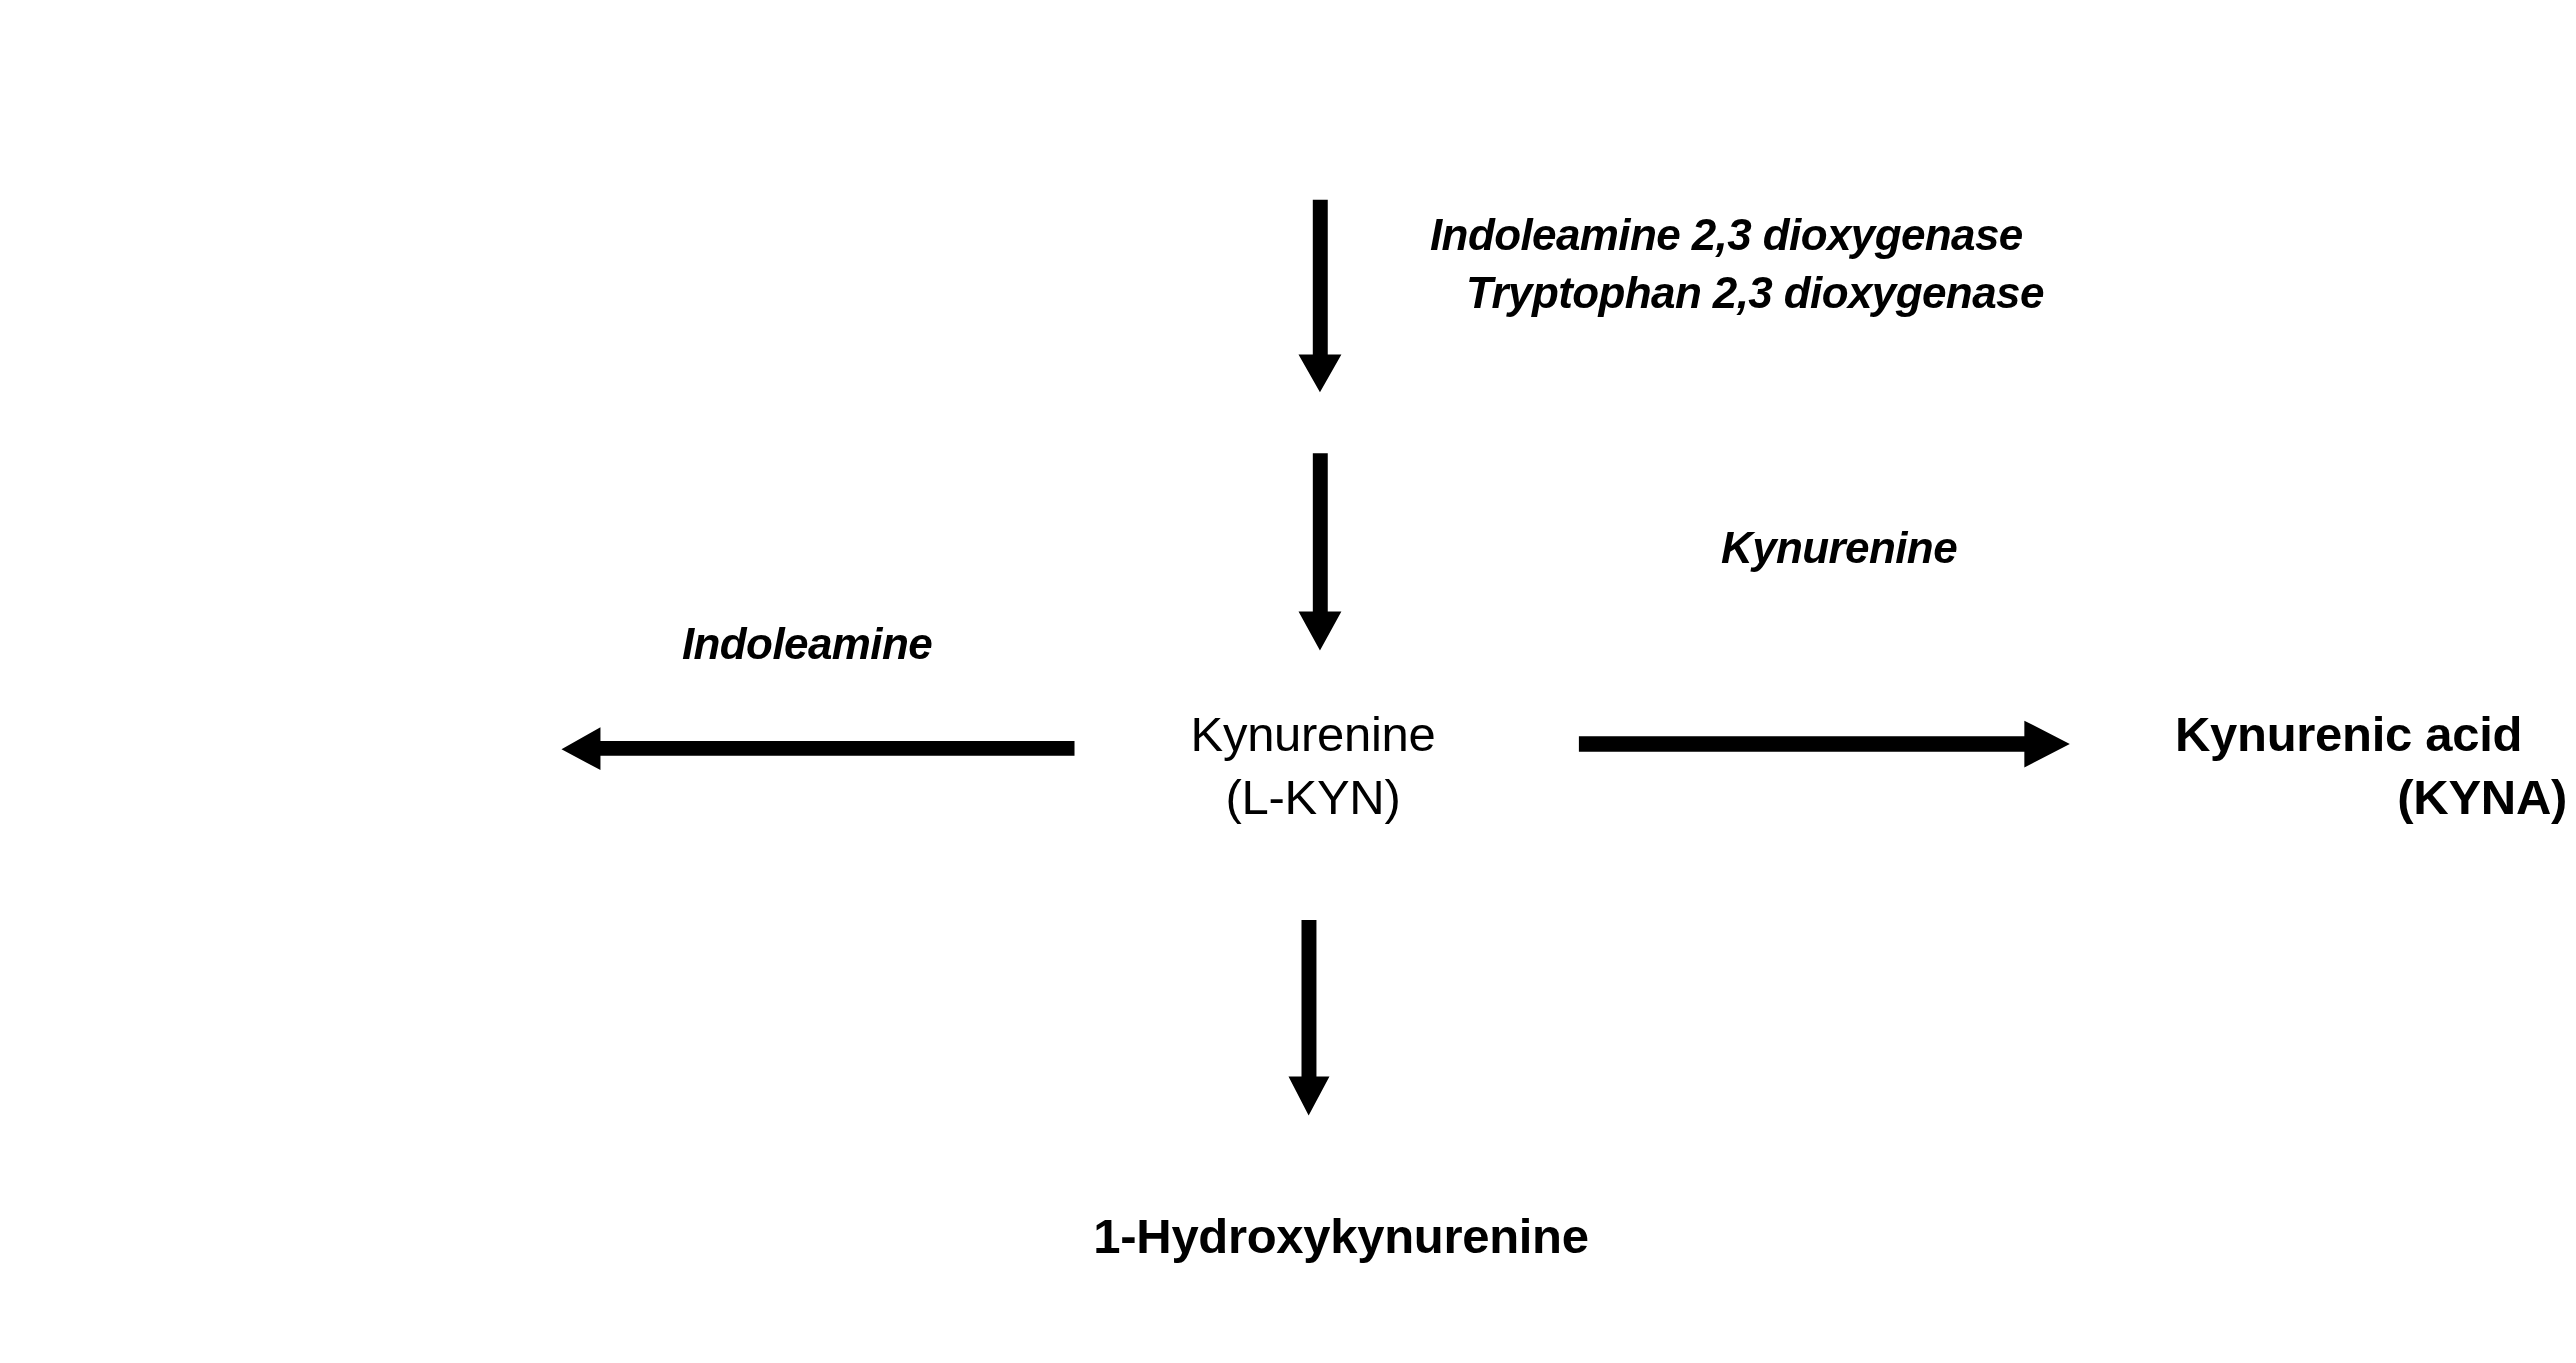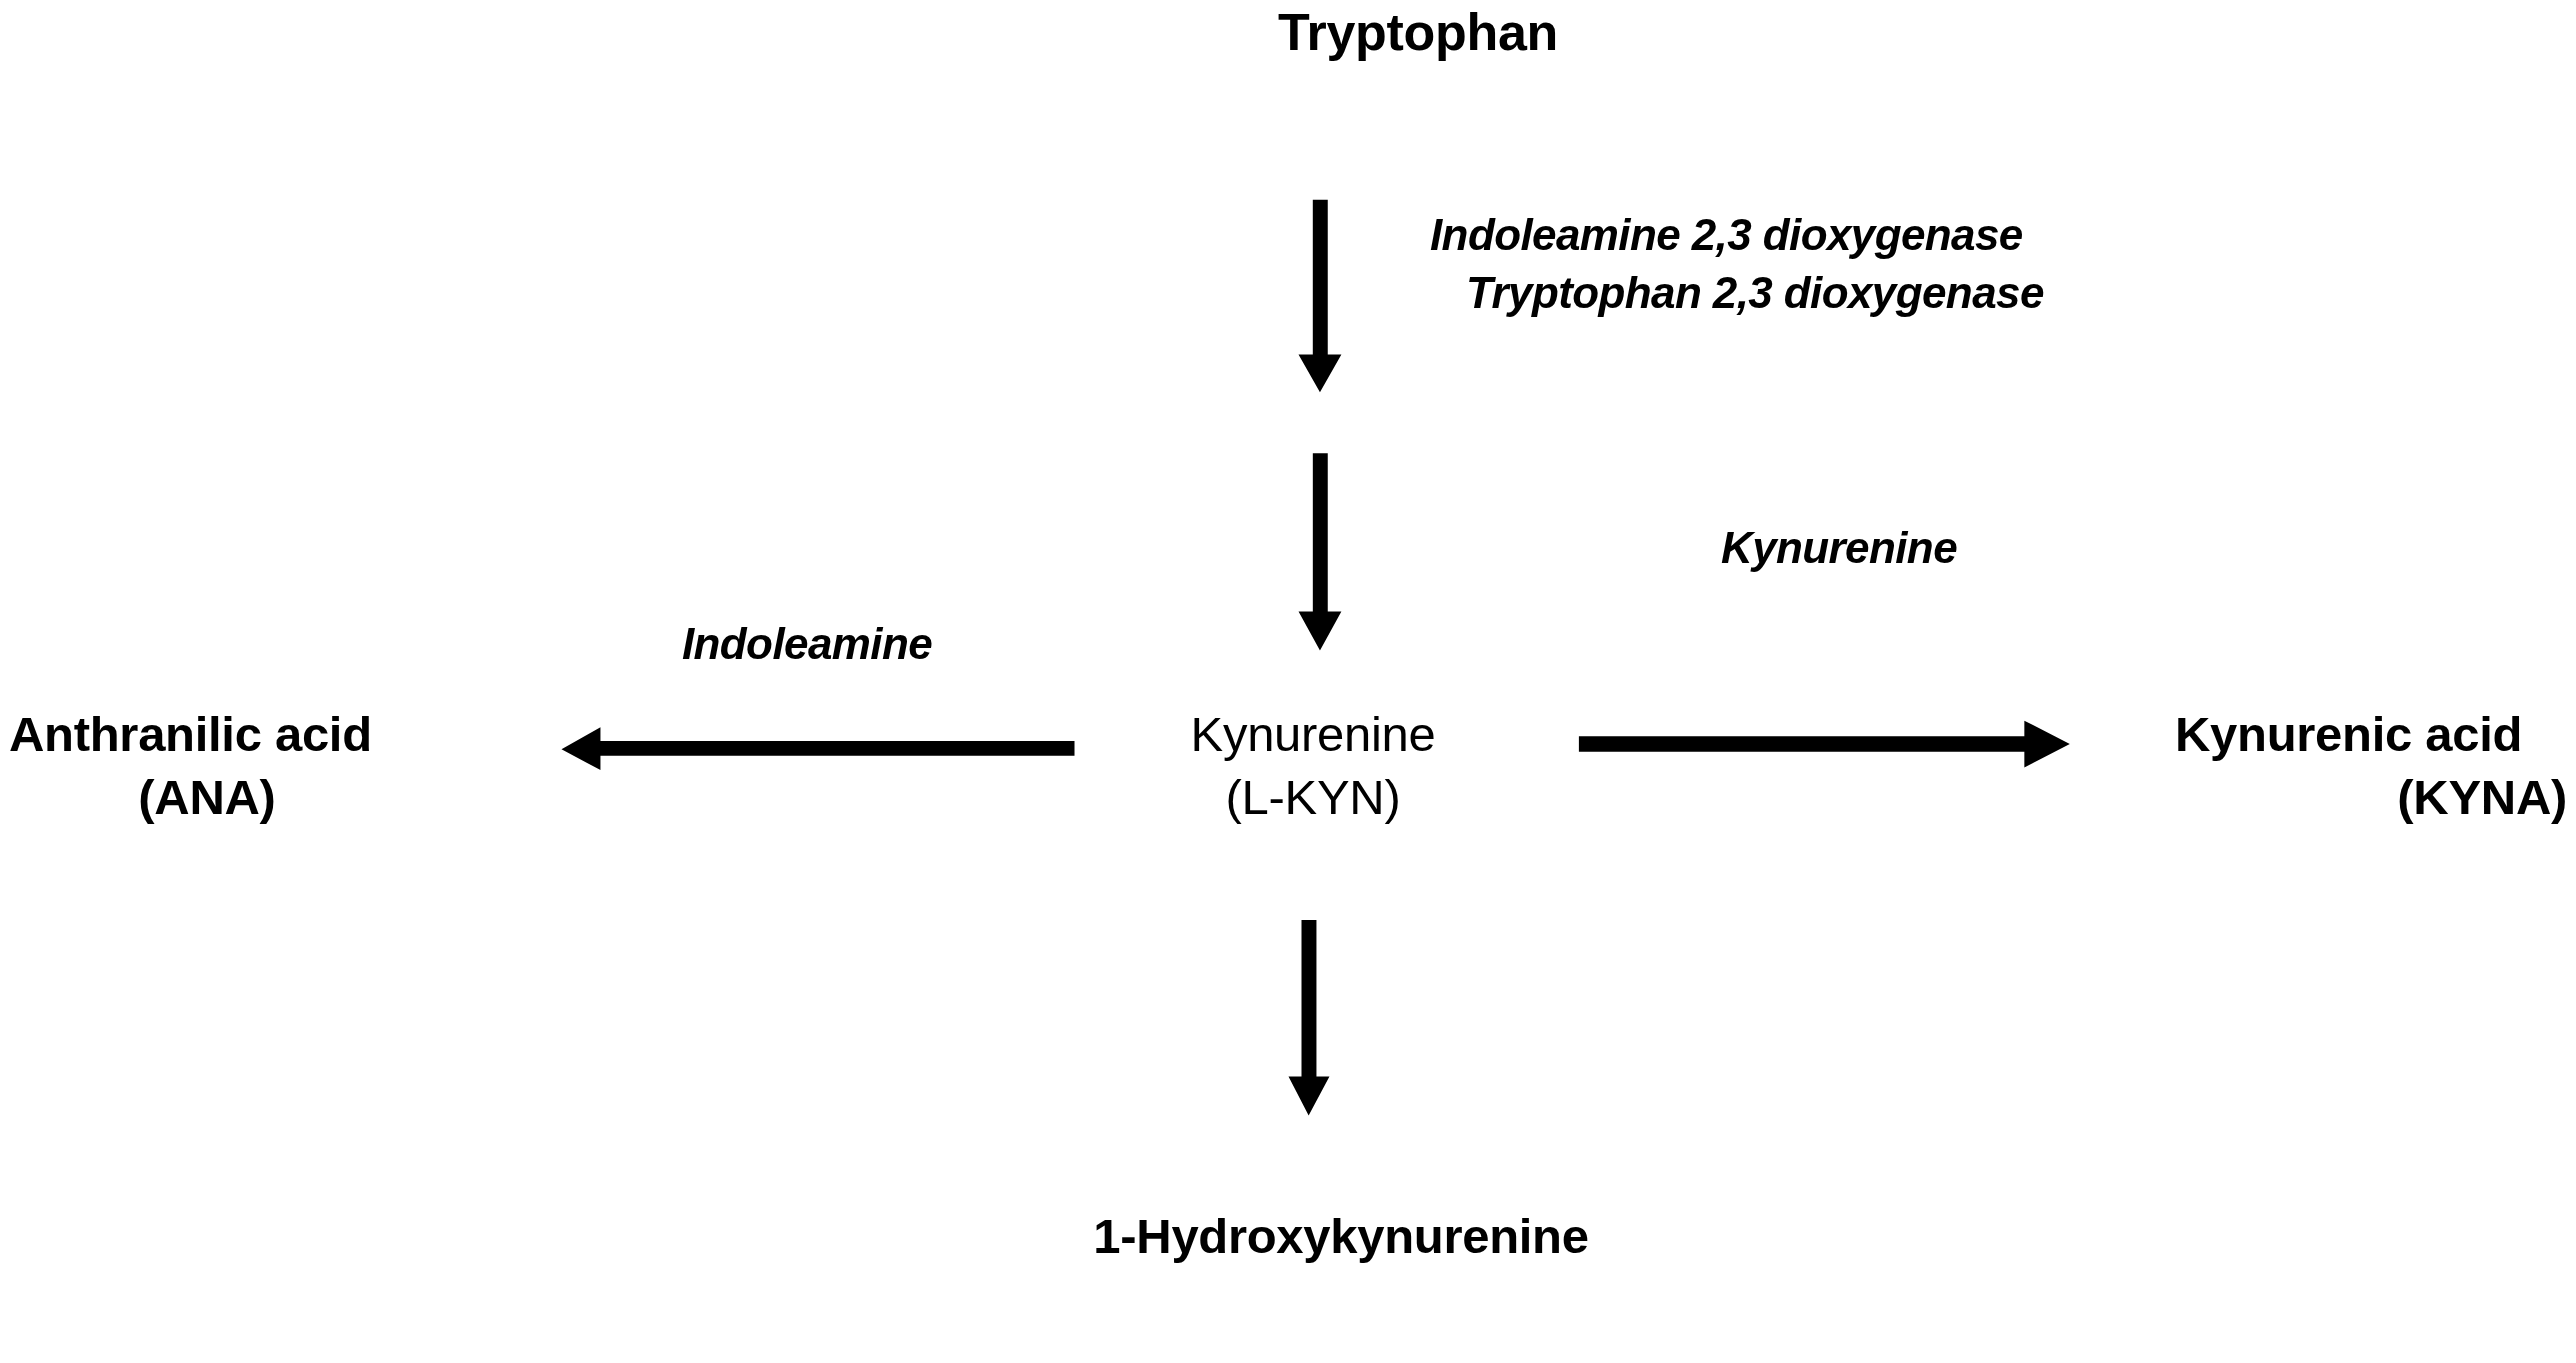--- a/index.html
+++ b/index.html
@@ -53,23 +53,20 @@
   .arrow-svg {
     position: absolute;
     overflow: visible;
   }
 </style>
 </head>
 <body>
 
 <div id="canvas">
 
-  <div class="node centered" style="left:1418px; top:-1.3px; font-size:52px;">
-    <span>Tryptophan</span>
-  </div>
 
   <svg class="arrow-svg" style="left:1292px; top:192px; width:78px; height:208px;" viewBox="0 0 120 320">
     <polygon points="32,12 55,12 55,250 76,250 43,308 10,250 32,250" fill="#000000"></polygon>
   </svg>
 
   <div class="enzyme" style="left:1430px; top:206px; font-size:44px;">
     <span>Indoleamine 2,3 dioxygenase</span>
     <span class="line2">Tryptophan 2,3 dioxygenase</span>
   </div>
 
@@ -82,24 +79,20 @@
   </div>
 
   <div class="enzyme centered" style="left:1839px; top:519px; font-size:44px;">
     <span>Kynurenine</span>
   </div>
 
   <svg class="arrow-svg" style="left:555px; top:718px; width:526px; height:62px;" viewBox="0 0 810 95">
     <polygon points="10,48 70,14 70,35 800,35 800,58 70,58 70,80" fill="#000000"></polygon>
   </svg>
 
-  <div class="node" style="left:9px; top:703px; font-size:49px; text-align:left;">
-    <span>Anthranilic acid</span>
-    <span class="line2" style="text-align:center; width:396px;">(ANA)</span>
-  </div>
 
   <div class="node node-regular centered" style="left:1313px; top:703px; font-size:49px;">
     <span>Kynurenine</span>
     <span class="line2">(L-KYN)</span>
   </div>
 
   <svg class="arrow-svg" style="left:1575px; top:714px; width:500px; height:62px;" viewBox="0 0 770 95">
     <polygon points="6,34 692,34 692,10 762,46 692,82 692,58 6,58" fill="#000000"></polygon>
   </svg>
 

